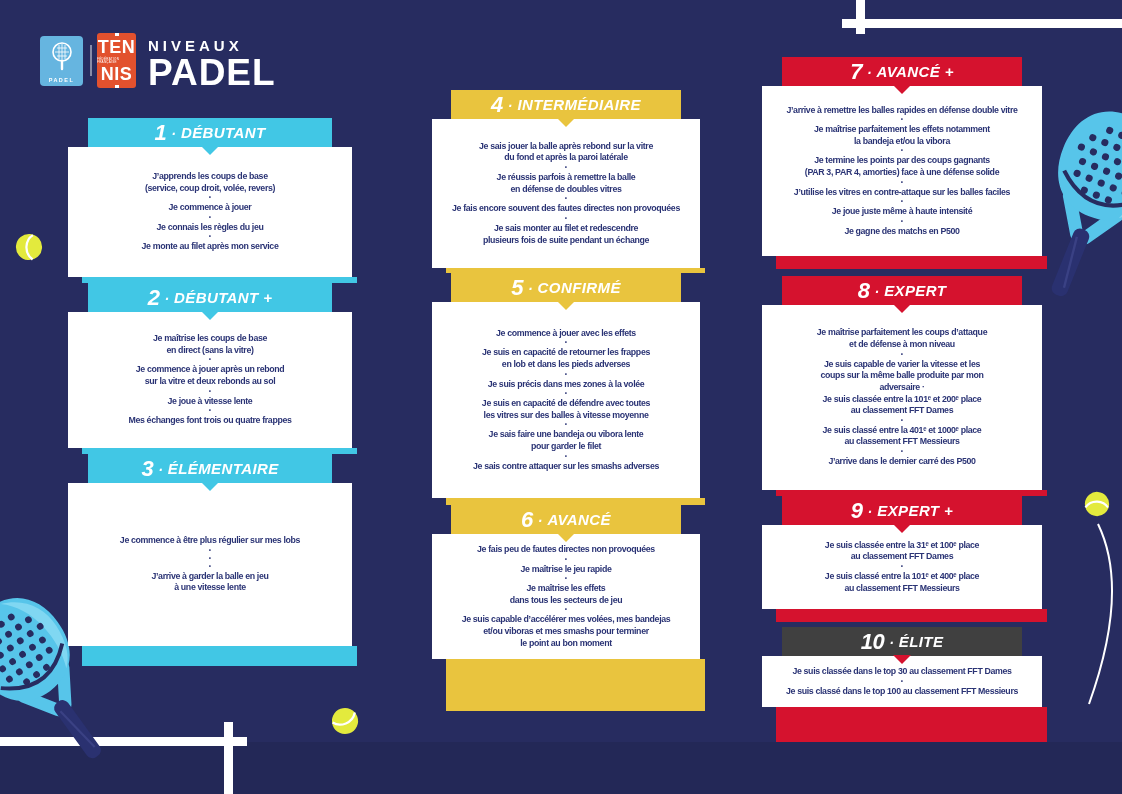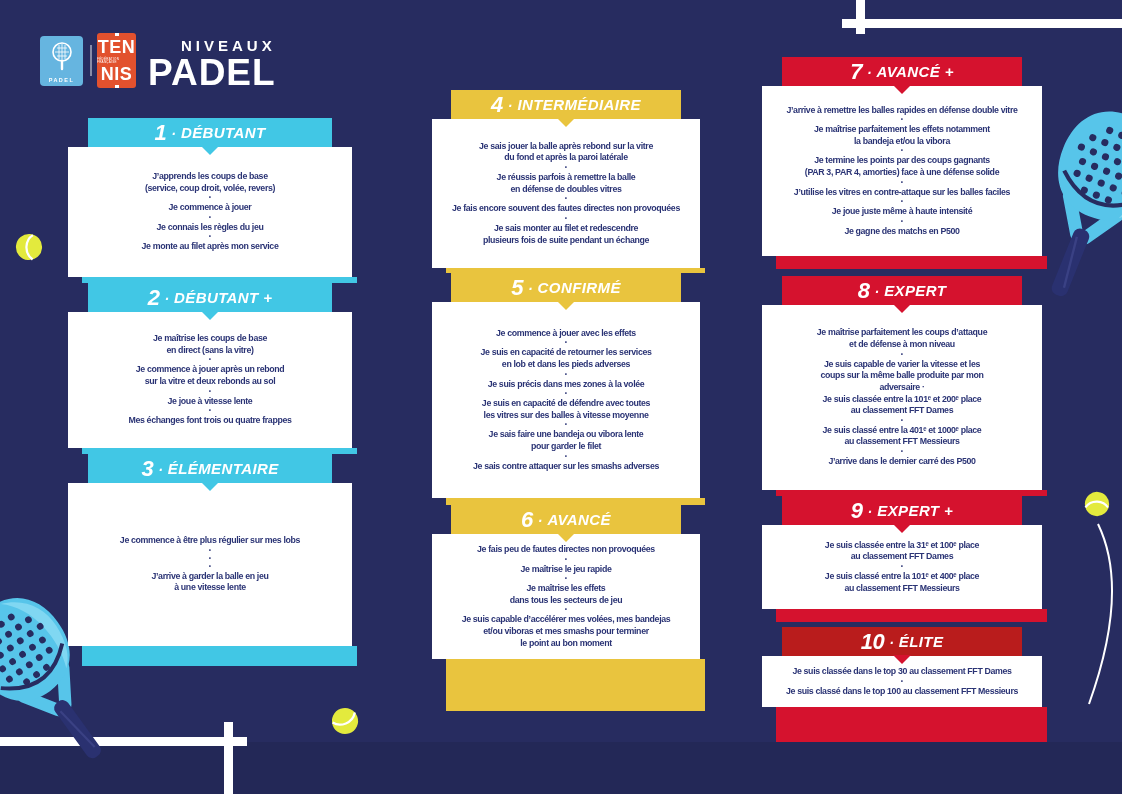--- a/index.html
+++ b/index.html
@@ -27,21 +27,21 @@
   .logo-padel svg{position:absolute;top:4px;left:50%;margin-left:-14px;}
   .logo-padel .padel-word{color:#fff;font-size:5.5px;font-weight:bold;letter-spacing:1.5px;}
   .logo-sep{position:absolute;left:90px;top:45px;width:2px;height:31px;background:rgba(255,255,255,.45);}
   .logo-tennis{position:absolute;left:97px;top:33px;width:39px;height:55px;background:#e2512e;border-radius:3px;
     display:flex;flex-direction:column;align-items:center;justify-content:center;color:#fff;line-height:1;}
   .logo-tennis::before,.logo-tennis::after{content:"";position:absolute;left:50%;width:4px;height:3px;margin-left:-2px;background:#fff;}
   .logo-tennis::before{top:0;} .logo-tennis::after{bottom:0;}
   .tennis-top,.tennis-bottom{font-size:18px;font-weight:bold;letter-spacing:.5px;}
   .tennis-mid{font-size:3px;letter-spacing:.3px;margin:1.5px 0;}
   .main-title{position:absolute;left:148px;top:37px;color:#fff;}
-  .title-line1{font-size:15px;font-weight:bold;letter-spacing:4px;text-align:right;}
+  .title-line1{font-size:15px;font-weight:bold;letter-spacing:4px;}
   .title-line2{font-size:37px;font-weight:bold;letter-spacing:1px;margin-top:-2px;}
 
   
   .level-column{position:absolute;}
   .col-a{left:68px;top:118px;width:284px;}
   .col-b{left:432px;top:90px;width:268px;}
   .col-c{left:762px;top:57px;width:280px;}
 
   .level-group{position:relative;}
   .header-bar{position:relative;z-index:3;width:86%;margin:0 auto;height:29px;color:#fff;
@@ -260,21 +260,21 @@
       <article class="level-group lv-5">
     <header class="header-bar" style="background: rgb(233, 196, 62);">
       <span class="num">5</span>
       <span class="sep">·</span>
       <span class="ttl">CONFIRMÉ</span>
       <i class="tri" style="border-top-color: rgb(233, 196, 62);"></i>
     </header>
     <div class="card">
           <p>Je commence à jouer avec les effets</p>
           <div class="dot">·</div>
-          <p>Je suis en capacité de retourner les services
+          <p>Je suis en capacité de retourner les frappes
 en lob et dans les pieds adverses</p>
           <div class="dot">·</div>
           <p>Je suis précis dans mes zones à la volée</p>
           <div class="dot">·</div>
           <p>Je suis en capacité de défendre avec toutes
 les vitres sur des balles à vitesse moyenne</p>
           <div class="dot">·</div>
           <p>Je sais faire une bandeja ou vibora lente
 pour garder le filet</p>
           <div class="dot">·</div>
@@ -363,21 +363,21 @@
     <div class="card">
           <p>Je suis classée entre la 31ᵉ et 100ᵉ place
 au classement FFT Dames</p>
           <div class="dot">·</div>
           <p>Je suis classé entre la 101ᵉ et 400ᵉ place
 au classement FFT Messieurs</p>
         </div>
     <div class="card-shadow" style="background: rgb(213, 18, 46);"></div>
   </article>
       <article class="level-group lv-10">
-    <header class="header-bar" style="background: #b91c1c;">
+    <header class="header-bar" style="background: #404040;">
       <span class="num">10</span>
       <span class="sep">·</span>
       <span class="ttl">ÉLITE</span>
       <i class="tri" style="border-top-color: rgb(213, 18, 46);"></i>
     </header>
     <div class="card">
           <p>Je suis classée dans le top 30 au classement FFT Dames</p>
           <div class="dot">·</div>
           <p>Je suis classé dans le top 100 au classement FFT Messieurs</p>
         </div>

